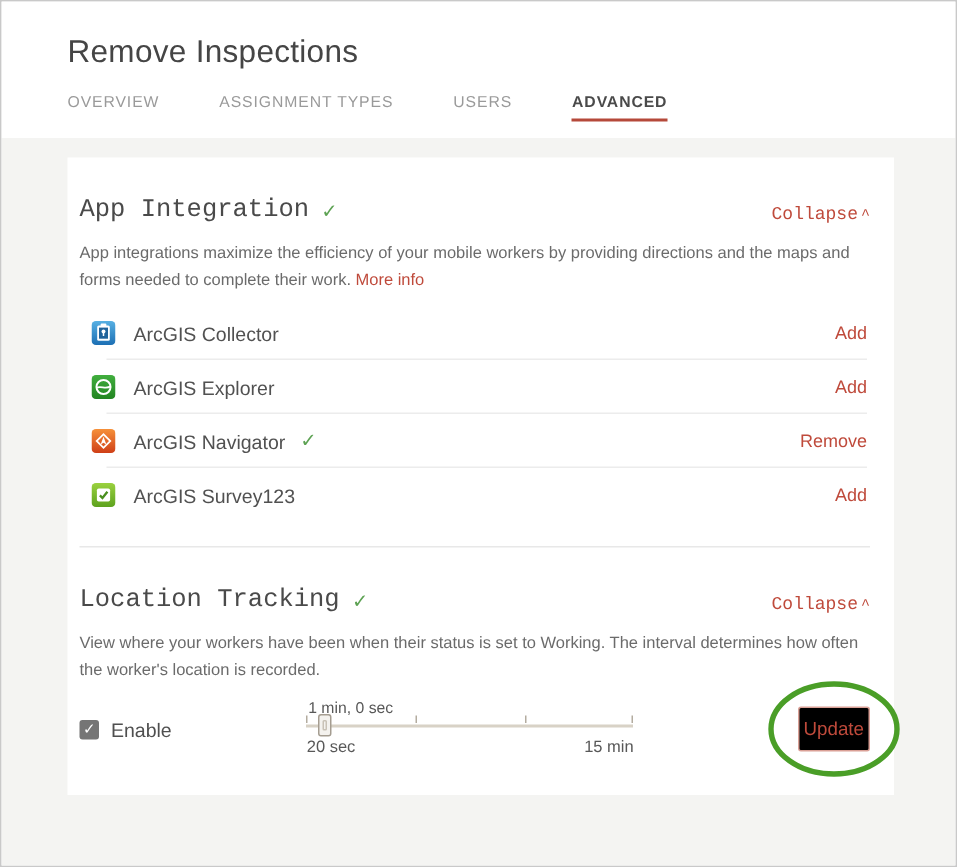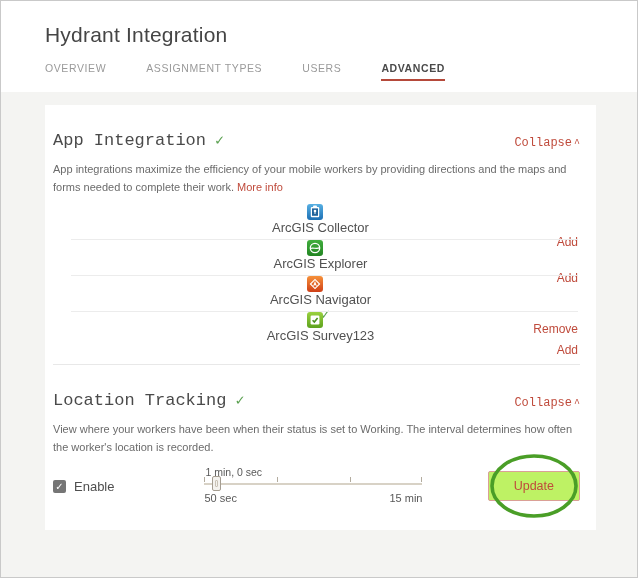--- a/index.html
+++ b/index.html
@@ -20,21 +20,21 @@
   .sec-head { display: flex; align-items: flex-end; padding-top: 26px; font-family: Liberation Mono, monospace; }
   .sec-head h2 { margin: 0; font-size: 17px; font-weight: 400; color: #4a4a4a; }
   .check-lg { color: #5da253; font-size: 15px; font-weight: 700; margin-left: 9px; }
   .collapse { margin-left: auto; color: #bf4a3b; font-size: 12px; cursor: pointer; white-space: nowrap; }
   .collapse .caret { font-size: 10px; margin-left: 2px; }
 
   .desc { margin: 11px 0 0 0; font-size: 11px; color: #6b6b6b; line-height: 1.6; }
   .more { color: #bf4a3b; cursor: pointer; margin-left: 3px; }
 
   .rows { margin-top: 8px; }
-  .row { display: flex; align-items: center; height: 36px; padding-left: 8px; position: relative; flex-direction: column; }
+  .row { display: flex; align-items: center; height: 36px; padding-left: 8px; position: relative; }
   .row:not(:last-child)::after { content: ""; position: absolute; left: 18px; right: 2px; bottom: 0; height: 1px; background: #ececec; }
   .app-icon { width: 16px; height: 16px; margin-right: 12px; flex: 0 0 16px; }
   .app-icon svg { display: block; }
   .app-name { font-size: 13px; color: #515151; }
   .check-sm { color: #5da253; font-size: 13px; font-weight: 700; margin-left: 10px; }
   .action { margin-left: auto; color: #bf4a3b; font-size: 12px; cursor: pointer; padding-right: 2px; }
 
   .divider { border: none; border-top: 1px solid #e8e8e8; margin: 16px 0 0 0; }
 
   
@@ -46,30 +46,30 @@
   .slider-top { position: relative; height: 15px; }
   .tick { position: absolute; width: 1px; height: 5px; background: #b3ac9f; bottom: 1px; }
   .t0 { left: 0; } .t1 { left: 33.3%; } .t2 { left: 66.6%; } .t3 { right: 0; }
   .slider-value { position: absolute; left: 1px; top: -2px; font-size: 10.5px; color: #585858; white-space: nowrap; }
   .track { height: 2px; background: #d8d2c6; position: relative; }
   .handle { position: absolute; left: 8px; top: -7px; width: 9px; height: 15px; background: #f4f2ee; border: 1px solid #a59d91; border-radius: 2px; cursor: pointer; }
   .handle::after { content: ""; position: absolute; left: 2px; right: 2px; top: 3px; bottom: 3px; border: 1px solid #c9c2b6; border-radius: 1px; }
   .slider-bottom { display: flex; justify-content: space-between; margin-top: 7px; font-size: 11px; color: #585858; }
 
   .update-wrap { margin-left: auto; position: relative; }
-  .update-btn { background: #bef264; border: 1px solid #daa096; color: #bf4a3b; font-size: 12.5px; padding: 7px 25px; border-radius: 2px; cursor: pointer; font-family: inherit; }
+  .update-btn { background: #000000; border: 1px solid #daa096; color: #bf4a3b; font-size: 12.5px; padding: 7px 3px; border-radius: 2px; cursor: pointer; font-family: inherit; }
   .annotation { position: absolute; left: 50%; top: 50%; transform: translate(-50%, -50%); pointer-events: none; }
 </style>
 </head>
 <body>
 
 <div class="page">
 
   <div class="hdr">
-    <h1>Hydrant Integration</h1>
+    <h1>Remove Inspections</h1>
     <div class="tabs">
       <span class="tab">OVERVIEW</span>
       <span class="tab">ASSIGNMENT TYPES</span>
       <span class="tab">USERS</span>
       <span class="tab active">ADVANCED</span>
     </div>
   </div>
 
   <div class="content">
     <div class="card">
@@ -185,21 +185,21 @@
               <span class="tick t0"></span>
               <span class="tick t1"></span>
               <span class="tick t2"></span>
               <span class="tick t3"></span>
               <span class="slider-value">1 min, 0 sec</span>
             </div>
             <div class="track">
               <span class="handle"></span>
             </div>
             <div class="slider-bottom">
-              <span>50 sec</span>
+              <span>20 sec</span>
               <span>15 min</span>
             </div>
           </div>
 
           <div class="update-wrap">
             <svg class="annotation" width="92" height="68" viewBox="0 0 92 68">
                 <ellipse cx="46" cy="34" rx="42" ry="30" fill="none" stroke="#4a9e27" stroke-width="3.6"></ellipse>
               </svg>
             <button class="update-btn">Update</button>
           </div>

